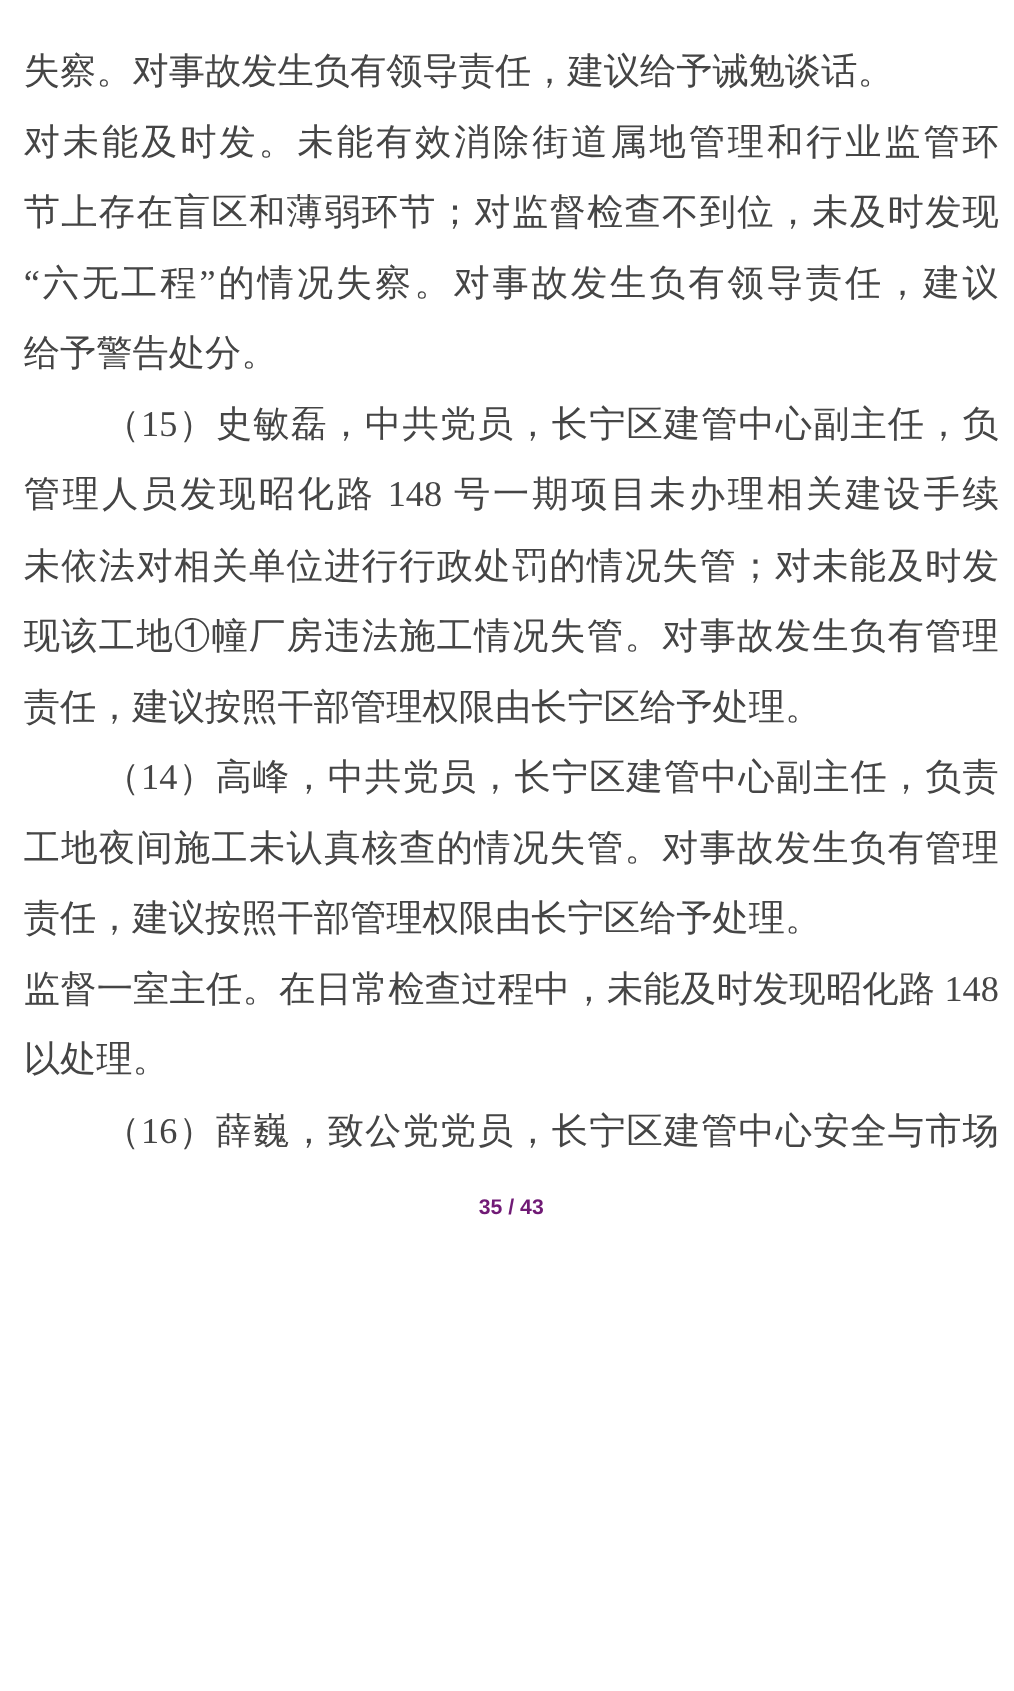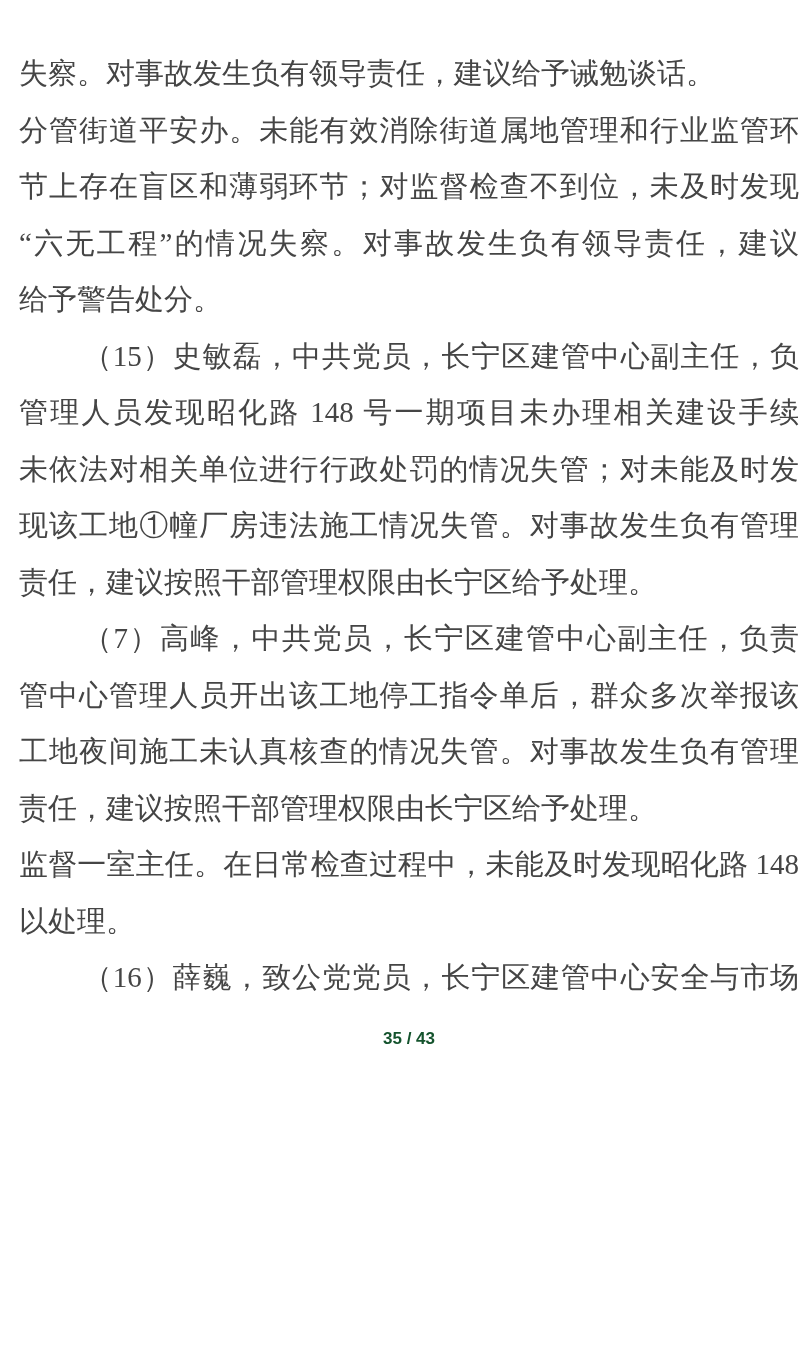--- a/index.html
+++ b/index.html
@@ -9,21 +9,21 @@
   }
   body {
     width: 811px;
     height: 1353px;
     overflow: hidden;
   }
   .page {
     box-sizing: border-box;
     width: 811px;
     height: 1353px;
-    padding: 45px 12px 0 19px;
+    padding: 29px 12px 0 19px;
     background: #ffffff;
   }
   .line {
     height: 56.5px;
     line-height: 56.5px;
     overflow: hidden;
     font-family: "Liberation Serif", "DejaVu Serif", serif;
     font-size: 29px;
     font-weight: normal;
     color: #454545;
@@ -42,39 +42,38 @@
   }
   .footer {
     margin-top: 22px;
     height: 22px;
     line-height: 22px;
     text-align: center;
     text-align-last: center;
     font-family: "Liberation Sans", "DejaVu Sans", sans-serif;
     font-weight: bold;
     font-size: 17px;
-    color: #14532d;
+    color: #701a75;
   }
 </style>
 </head>
 <body>
 
 <div class="page">
   <div class="line end">失察。对事故发生负有领导责任，建议给予诫勉谈话。</div>
-  <div class="line">分管街道平安办。未能有效消除街道属地管理和行业监管环</div>
+  <div class="line">对未能及时发。未能有效消除街道属地管理和行业监管环</div>
   <div class="line">节上存在盲区和薄弱环节；对监督检查不到位，未及时发现</div>
   <div class="line">“六无工程”的情况失察。对事故发生负有领导责任，建议</div>
   <div class="line end">给予警告处分。</div>
   <div class="line indent">（15）史敏磊，中共党员，长宁区建管中心副主任，负</div>
   <div class="line">管理人员发现昭化路 148 号一期项目未办理相关建设手续后，</div>
   <div class="line">未依法对相关单位进行行政处罚的情况失管；对未能及时发</div>
   <div class="line">现该工地①幢厂房违法施工情况失管。对事故发生负有管理</div>
   <div class="line end">责任，建议按照干部管理权限由长宁区给予处理。</div>
-  <div class="line indent">（7）高峰，中共党员，长宁区建管中心副主任，负责</div>
-  <div class="line">管中心管理人员开出该工地停工指令单后，群众多次举报该</div>
+  <div class="line indent">（14）高峰，中共党员，长宁区建管中心副主任，负责</div>
   <div class="line">工地夜间施工未认真核查的情况失管。对事故发生负有管理</div>
   <div class="line end">责任，建议按照干部管理权限由长宁区给予处理。</div>
   <div class="line">监督一室主任。在日常检查过程中，未能及时发现昭化路 148</div>
   <div class="line end">以处理。</div>
   <div class="line indent">（16）薛巍，致公党党员，长宁区建管中心安全与市场</div>
 
   <div class="footer">35 / 43</div>
 </div>
 
 </body></html>

